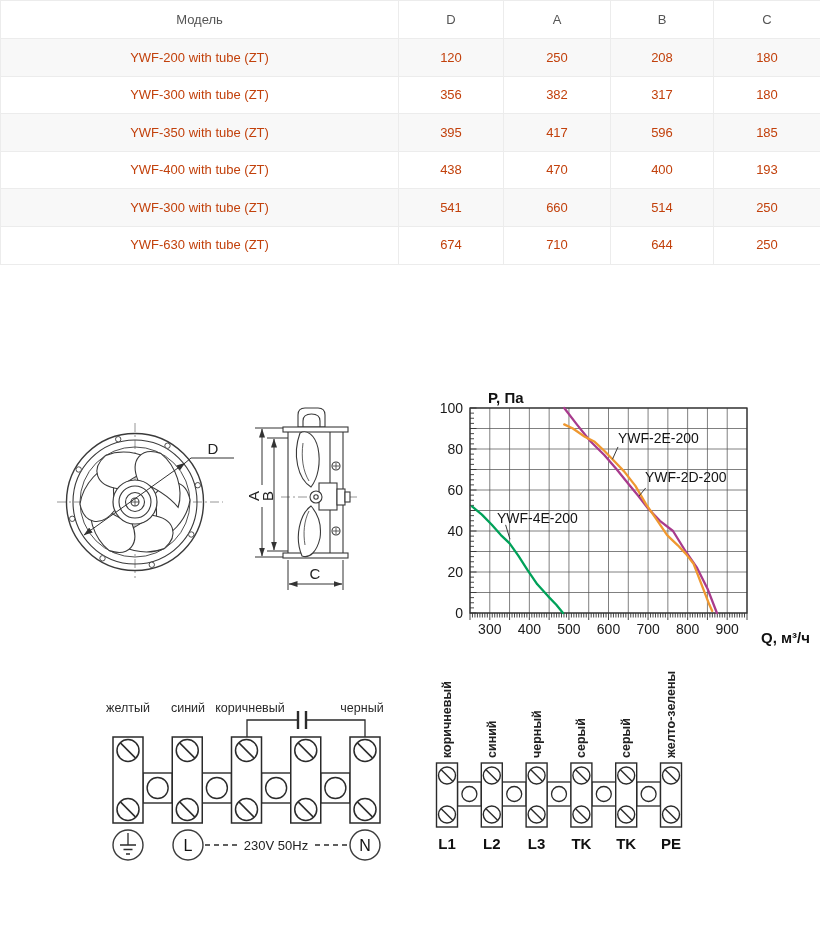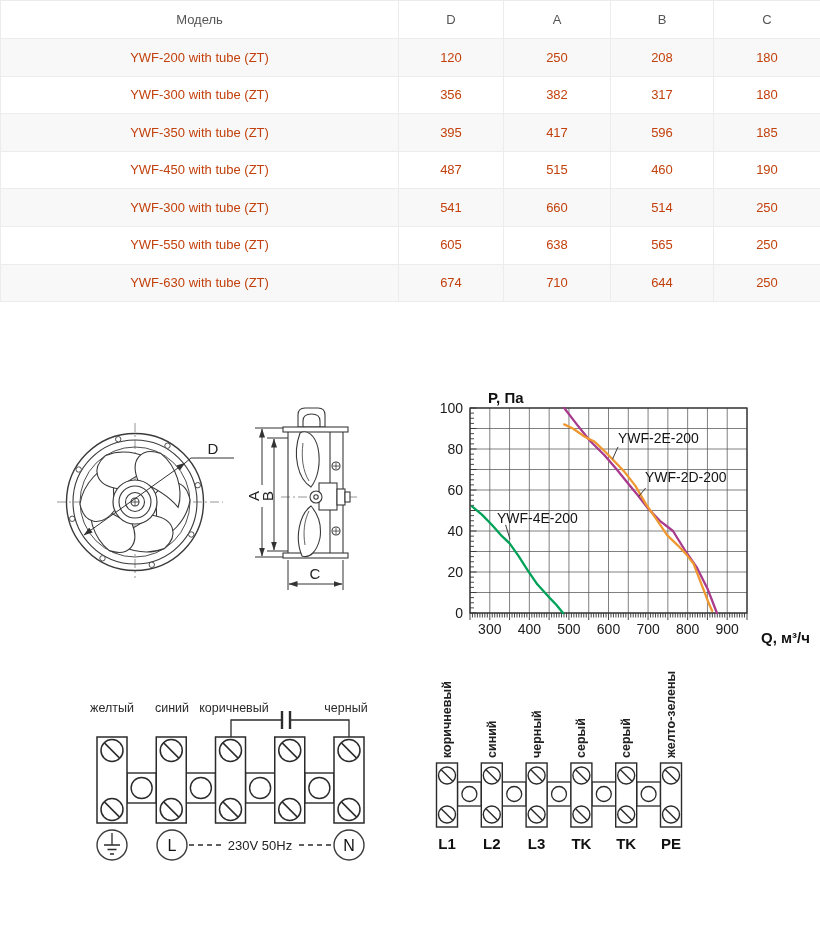--- a/index.html
+++ b/index.html
@@ -6,21 +6,21 @@
   .page{position:relative;width:820px;height:925px;background:#fff;overflow:hidden;}
   table.dims{position:absolute;left:0;top:0;width:820px;border-collapse:collapse;table-layout:fixed;}
   .dims th,.dims td{border:1px solid #ececec;font-size:13px;color:#c2410c;font-weight:400;
     text-align:center;height:36.6px;padding:0;line-height:1.2;}
   .dims thead th{height:37px;color:#555;}
   .dims tbody tr:nth-child(odd) td{background:#f8f8f8;}
   .fig{position:absolute;}
   #front-view{left:48px;top:396px;}
   #side-view{left:243px;top:393px;}
   #chart{left:432px;top:388px;}
-  #wiring-left{left:79px;top:690px;}
+  #wiring-left{left:95px;top:690px;}
   #wiring-right{left:425px;top:670px;}
   svg{display:block;}
   svg text{font-family:"Liberation Sans",sans-serif;}
   .ticklab{font-size:14px;fill:#1a1a1a;}
   .axtitle{font-size:15px;font-weight:700;fill:#111;}
   .curvelab{font-size:14px;fill:#141414;}
   .wlab{font-size:12.5px;fill:#2a2a2a;text-anchor:middle;}
   .lnlab{font-size:16px;font-weight:400;fill:#111;text-anchor:middle;}
   .pwr{font-size:13px;fill:#222;text-anchor:middle;}
   .pinlab{font-size:15px;font-weight:700;fill:#111;text-anchor:middle;}
@@ -71,38 +71,31 @@
           <td>180</td>
         </tr>
         <tr>
           <td>YWF-350 with tube (ZT)</td>
           <td>395</td>
           <td>417</td>
           <td>596</td>
           <td>185</td>
         </tr>
         <tr>
-          <td>YWF-450 with tube (ZT)</td>
-          <td>487</td>
-          <td>515</td>
-          <td>460</td>
-          <td>190</td>
+          <td>YWF-400 with tube (ZT)</td>
+          <td>438</td>
+          <td>470</td>
+          <td>400</td>
+          <td>193</td>
         </tr>
         <tr>
           <td>YWF-300 with tube (ZT)</td>
           <td>541</td>
           <td>660</td>
           <td>514</td>
-          <td>250</td>
-        </tr>
-        <tr>
-          <td>YWF-550 with tube (ZT)</td>
-          <td>605</td>
-          <td>638</td>
-          <td>565</td>
           <td>250</td>
         </tr>
         <tr>
           <td>YWF-630 with tube (ZT)</td>
           <td>674</td>
           <td>710</td>
           <td>644</td>
           <td>250</td>
         </tr>
       </tbody>

